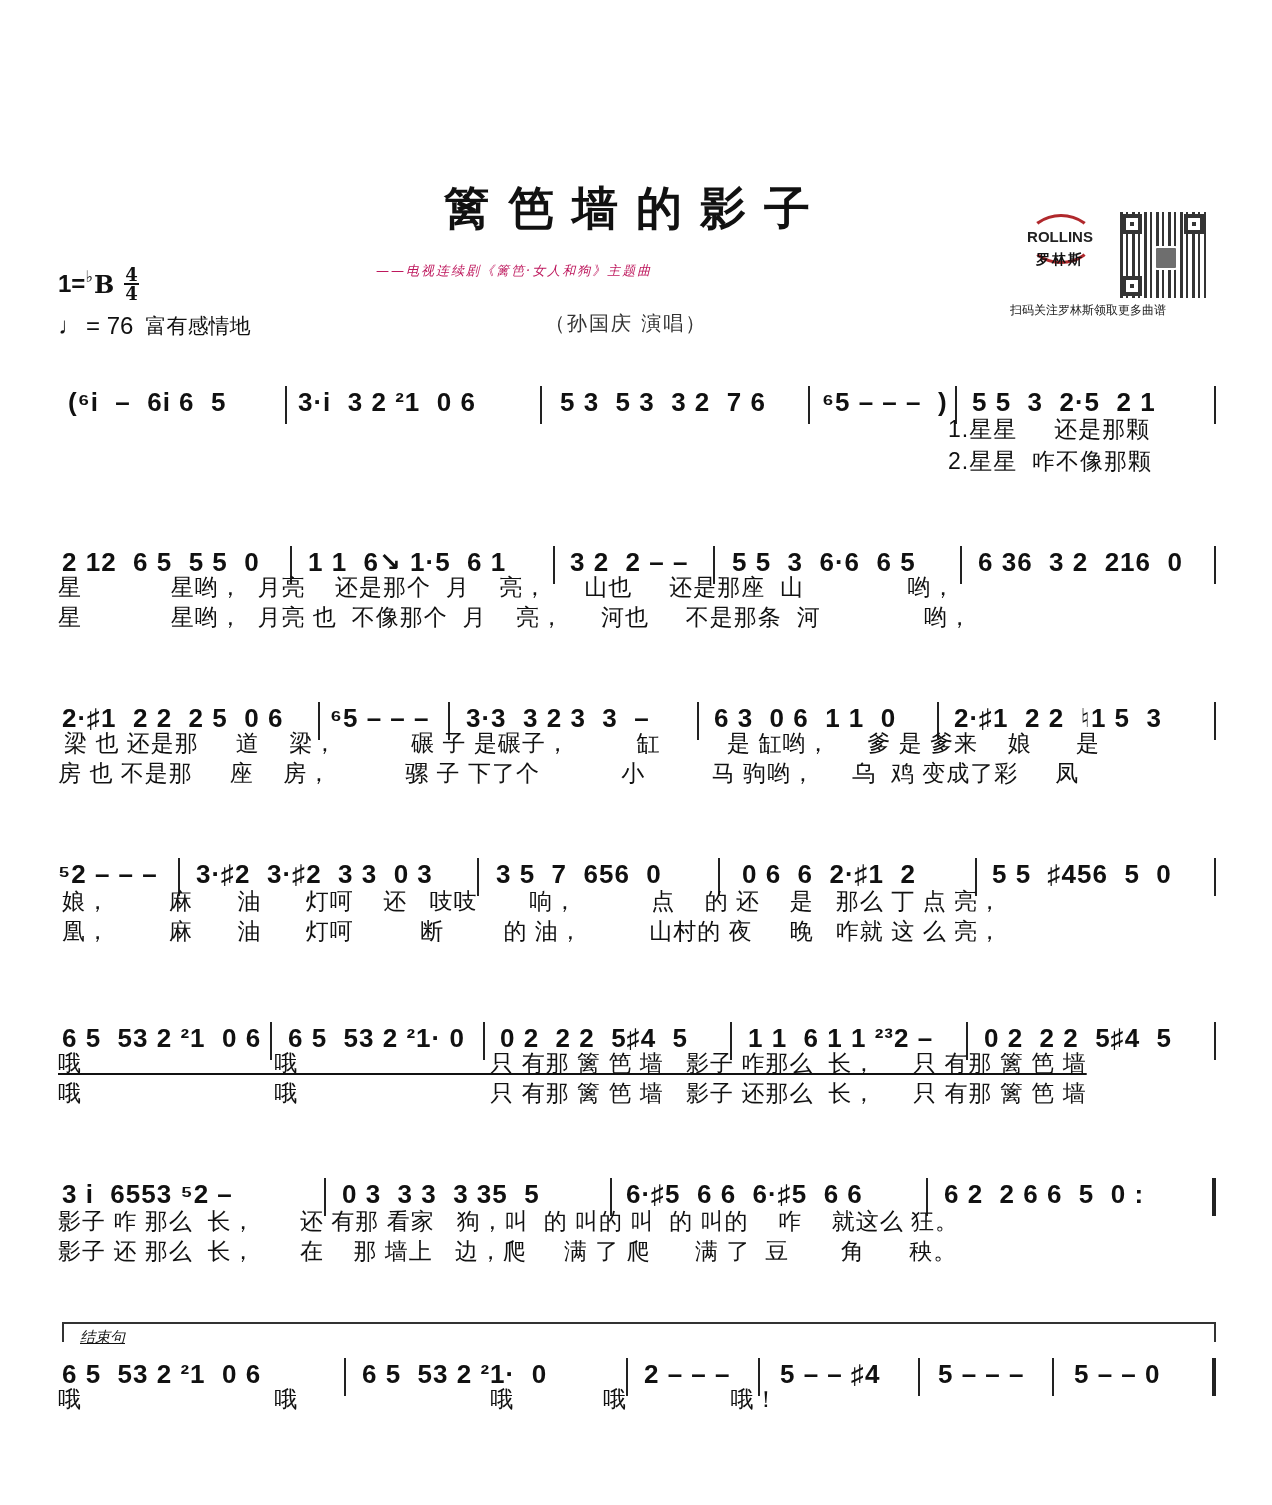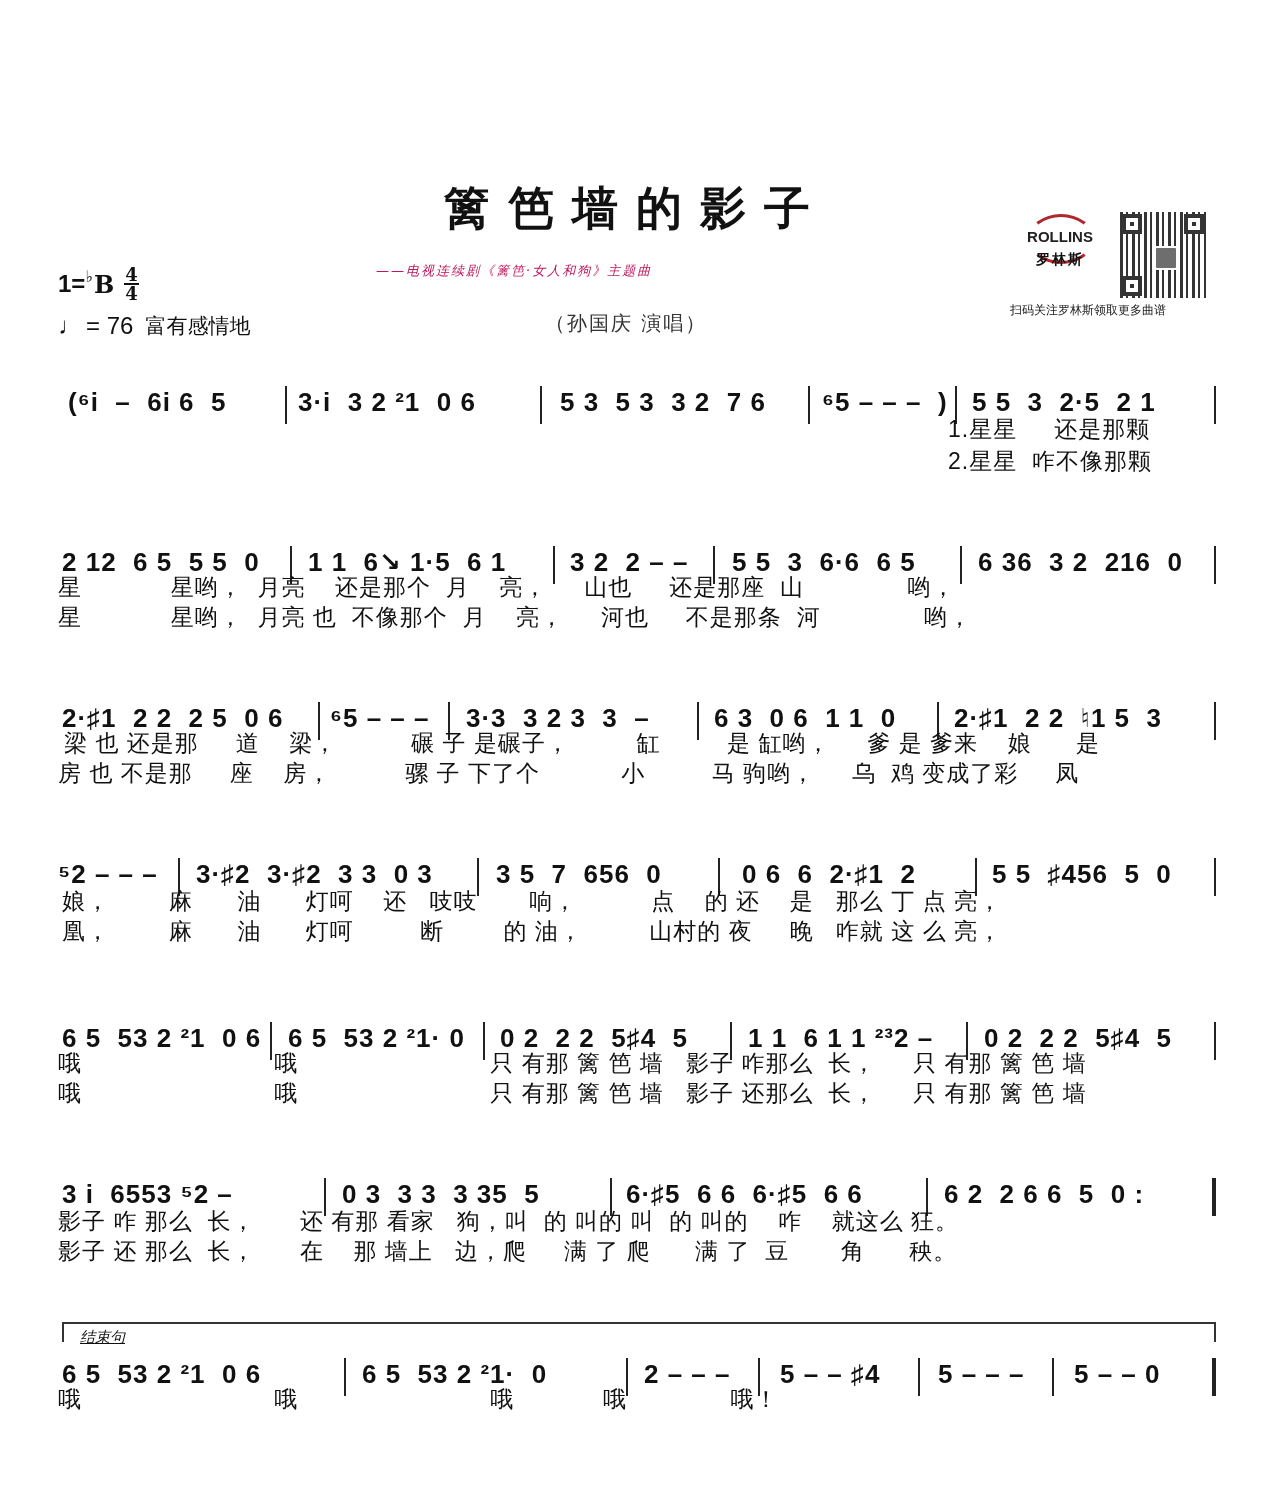--- a/index.html
+++ b/index.html
@@ -146,21 +146,21 @@
         <div class="m" style="left: 500px;">0 2  2 2  5♯4  5</div>
         <div class="m" style="left: 748px;">1 1  6 1 1 ²³2 –</div>
         <div class="m" style="left: 984px;">0 2  2 2  5♯4  5</div>
         <div class="bar" style="left: 270px;"></div>
         <div class="bar" style="left: 483px;"></div>
         <div class="bar" style="left: 730px;"></div>
         <div class="bar" style="left: 966px;"></div>
         <div class="bar" style="left: 1214px;"></div>
       </div>
     </div>
-    <div class="lyric" style="left: 58px; top: 1048px;">哦                          哦                          只 有那 篱 笆 墙   影子 咋那么  长，     只 有那 篱 笆 墙</div>
+    <div class="lyric" style="left: 58px; top: 1048px; text-decoration: underline;">哦                          哦                          只 有那 篱 笆 墙   影子 咋那么  长，     只 有那 篱 笆 墙</div>
     <div class="lyric" style="left: 58px; top: 1078px;">哦                          哦                          只 有那 篱 笆 墙   影子 还那么  长，     只 有那 篱 笆 墙</div>
     <div class="row" style="top: 1172px;">
       <div class="notes">
         <div class="m" style="left: 62px;">3 i  6553 ⁵2 –</div>
         <div class="m" style="left: 342px;">0 3  3 3  3 35  5</div>
         <div class="m" style="left: 626px;">6·♯5  6 6  6·♯5  6 6</div>
         <div class="m" style="left: 944px;">6 2  2 6 6  5  0 :</div>
         <div class="bar" style="left: 324px;"></div>
         <div class="bar" style="left: 610px;"></div>
         <div class="bar" style="left: 926px;"></div>

